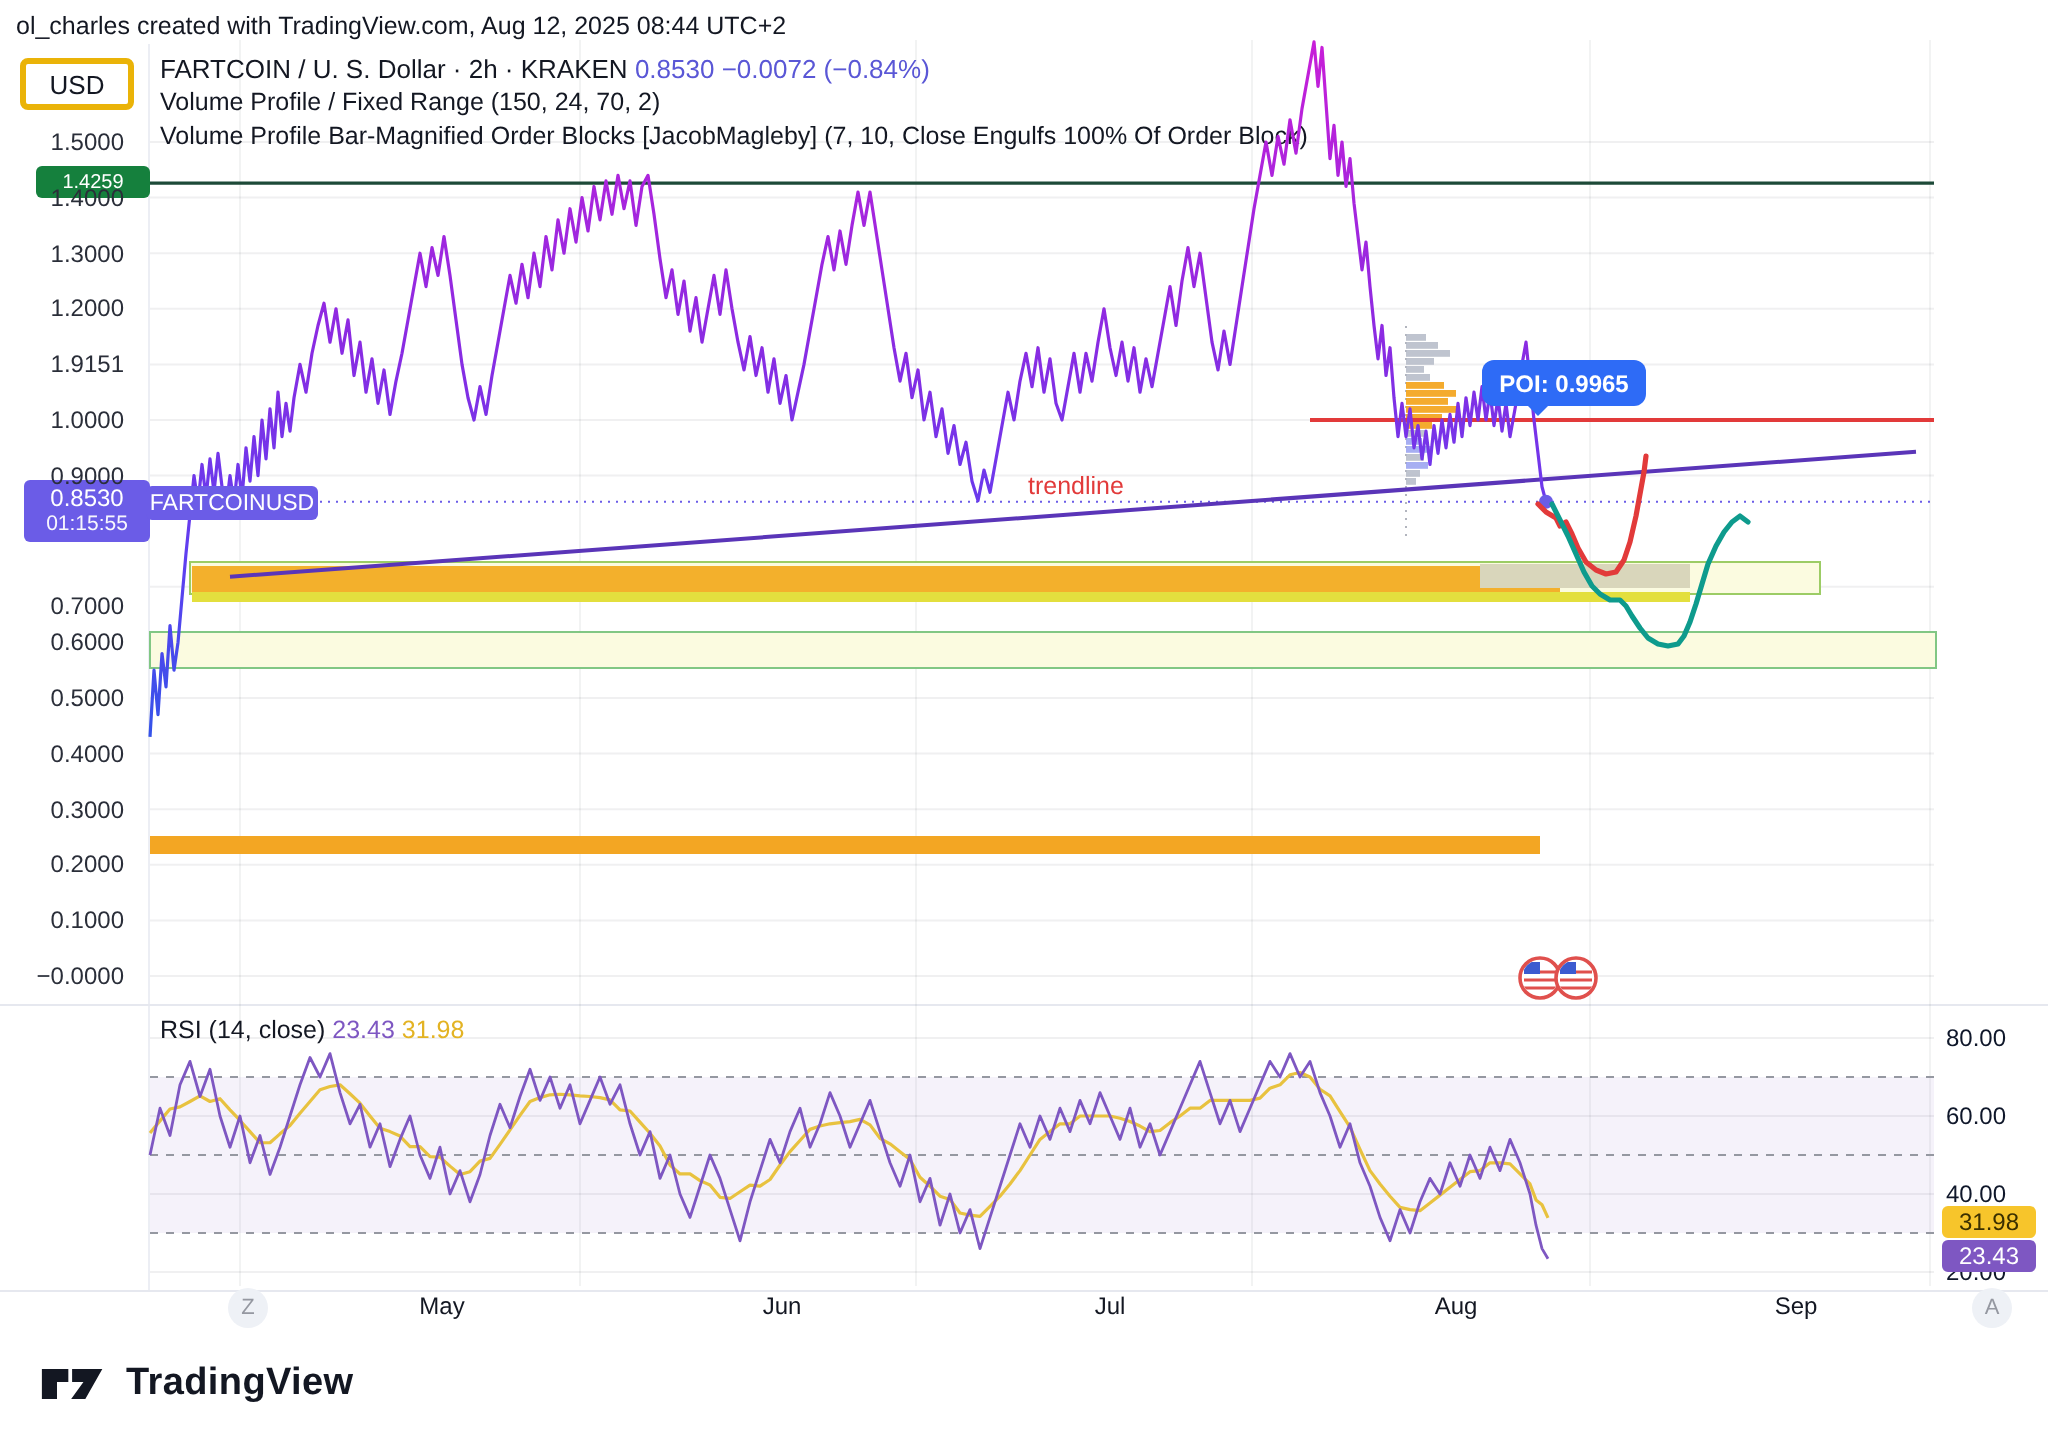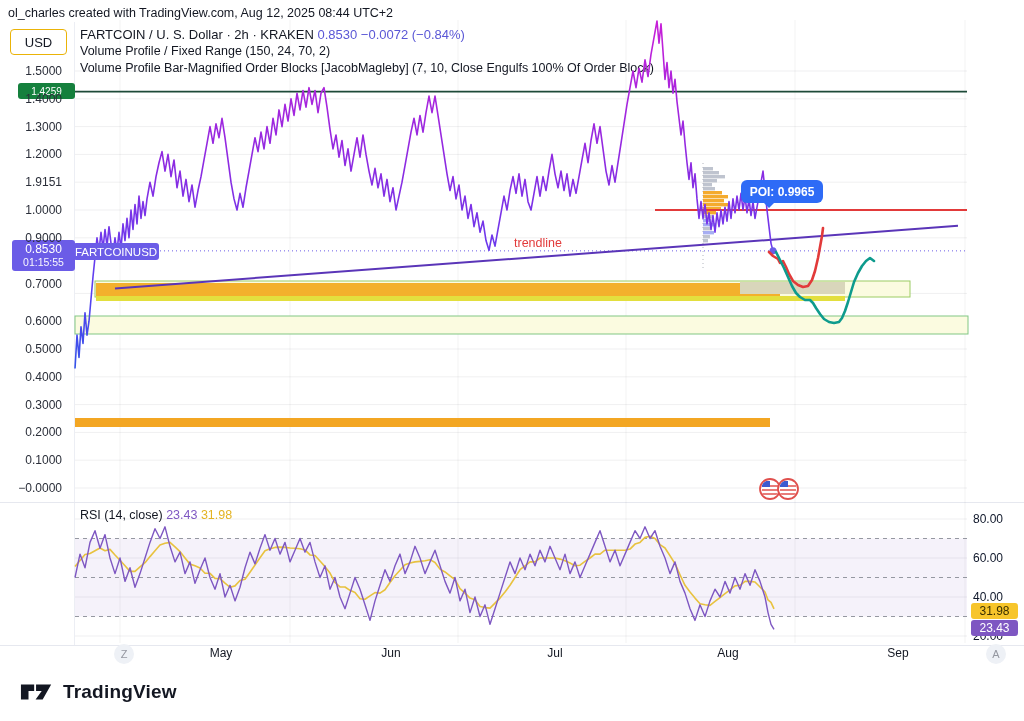--- a/index.html
+++ b/index.html
@@ -5,21 +5,21 @@
   * { box-sizing: border-box; margin: 0; padding: 0; }
   html,body { width:1024px; height:721px; background:#ffffff; overflow:hidden;
     font-family:"Liberation Sans", sans-serif; color:#131722; }
   #app { position:relative; width:812px; height:721px; background:#fff; }
   svg.layer { position:absolute; left:0; top:0; pointer-events:none; }
   #chart-canvas { pointer-events:auto; }
 
   .watermark { position:absolute; left:8px; top:6px; font-size:12.5px; color:#131722; }
 
   .usd-btn { position:absolute; left:10px; top:29px; width:57px; height:26px;
-    border:1px solid #eab308; border-radius:4px; background:#fff;
+    border:3px solid #eab308; border-radius:4px; background:#fff;
     font-size:13px; color:#131722; display:flex; align-items:center; justify-content:center; }
 
   .legend { position:absolute; left:80px; top:26px; line-height:17px; font-size:12.5px; }
   .legend .row1 { font-size:13px; }
   .legend .price, .legend .change { color:#5a57d6; }
   .legend .row { color:#131722; }
 
   .axis-label { position:absolute; left:0; width:68px; text-align:right; font-size:12px;
     color:#2a2e39; padding-right:6px; }
   .rsi-tick { position:absolute; left:973px; width:52px; text-align:left; font-size:12px; color:#0f172a; }
@@ -194,21 +194,21 @@
   <div class="trendline-label">trendline</div>
 
   <div id="price-axis">
       <div class="axis-label" style="top: 64px;">1.5000</div>
       <div class="axis-label" style="top: 91.8px;">1.4000</div>
       <div class="axis-label" style="top: 119.6px;">1.3000</div>
       <div class="axis-label" style="top: 147.4px;">1.2000</div>
       <div class="axis-label" style="top: 175.2px;">1.9151</div>
       <div class="axis-label" style="top: 203px;">1.0000</div>
       <div class="axis-label" style="top: 230.8px;">0.9000</div>
-      <div class="axis-label" style="top: 277px;">0.7000</div>
+      <div class="axis-label" style="top: 296px;">0.7000</div>
       <div class="axis-label" style="top: 314.2px;">0.6000</div>
       <div class="axis-label" style="top: 342px;">0.5000</div>
       <div class="axis-label" style="top: 369.8px;">0.4000</div>
       <div class="axis-label" style="top: 397.6px;">0.3000</div>
       <div class="axis-label" style="top: 425.4px;">0.2000</div>
       <div class="axis-label" style="top: 453.2px;">0.1000</div>
       <div class="axis-label" style="top: 481px;">−0.0000</div>
     </div>
 
   <div class="rsi-title">

